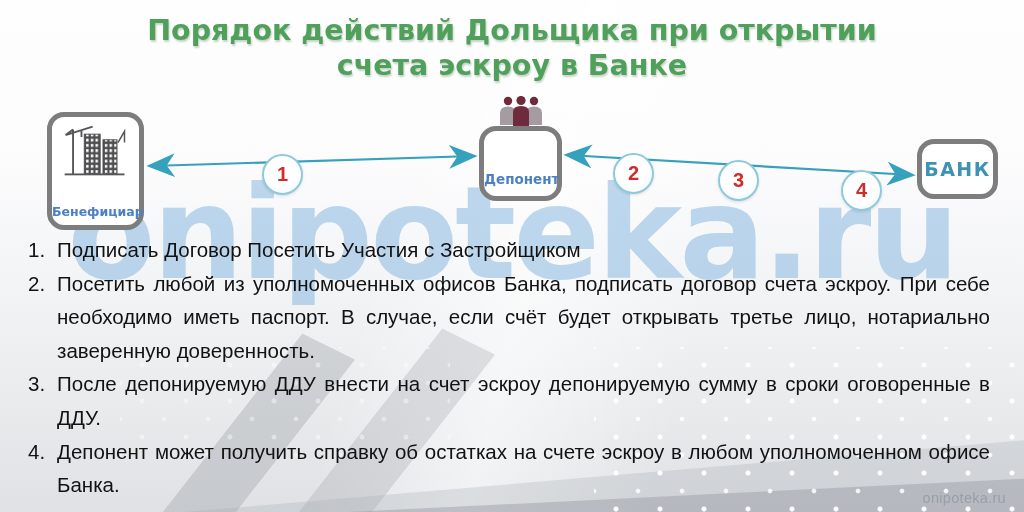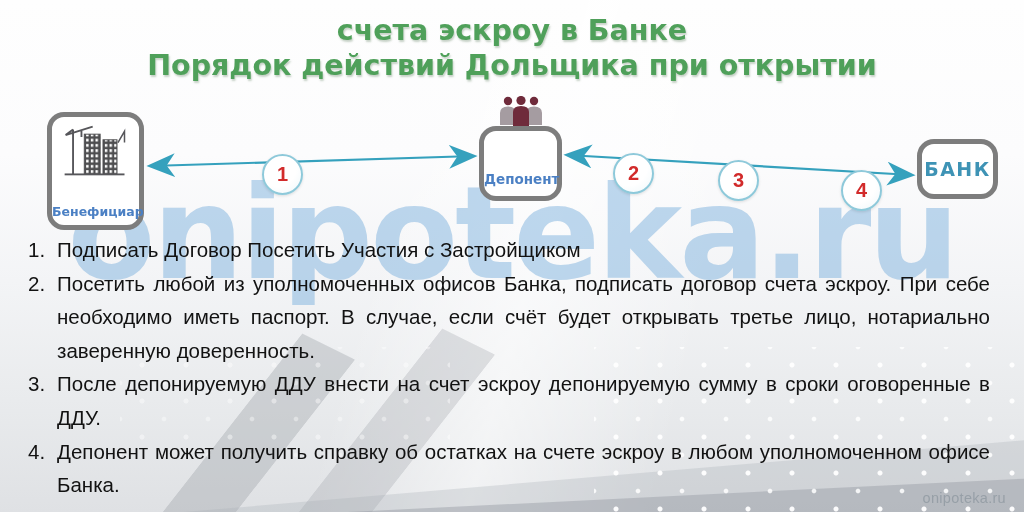--- a/index.html
+++ b/index.html
@@ -112,22 +112,22 @@
   <div class="chev c2"></div>
   <div class="wedge2"></div>
   <div class="wedge1"></div>
   <div class="dots right"></div>
   <div class="dots mid"></div>
 
   <div class="wm-big">onipoteka.ru</div>
   <div class="wm-small">onipoteka.ru</div>
 
   <div class="title">
+    <div>Порядок действий Дольщика при открытии</div>
     <div>счета эскроу в Банке</div>
-    <div>Порядок действий Дольщика при открытии</div>
   </div>
 
   <svg class="wires" width="1024" height="512" viewBox="0 0 1024 512">
     <defs>
       <marker id="ah" viewBox="0 0 12 10" markerWidth="13" markerHeight="11" refX="10.5" refY="5" orient="auto-start-reverse">
         <path d="M0,0 L12,5 L0,10 L3.5,5 Z" fill="#35a1bd"></path>
       </marker>
     </defs>
     <line x1="150" y1="166" x2="474" y2="156" stroke="#35a1bd" stroke-width="2.2" marker-start="url(#ah)" marker-end="url(#ah)"></line>
     <line x1="567" y1="155" x2="912" y2="175" stroke="#35a1bd" stroke-width="2.2" marker-start="url(#ah)" marker-end="url(#ah)"></line>

